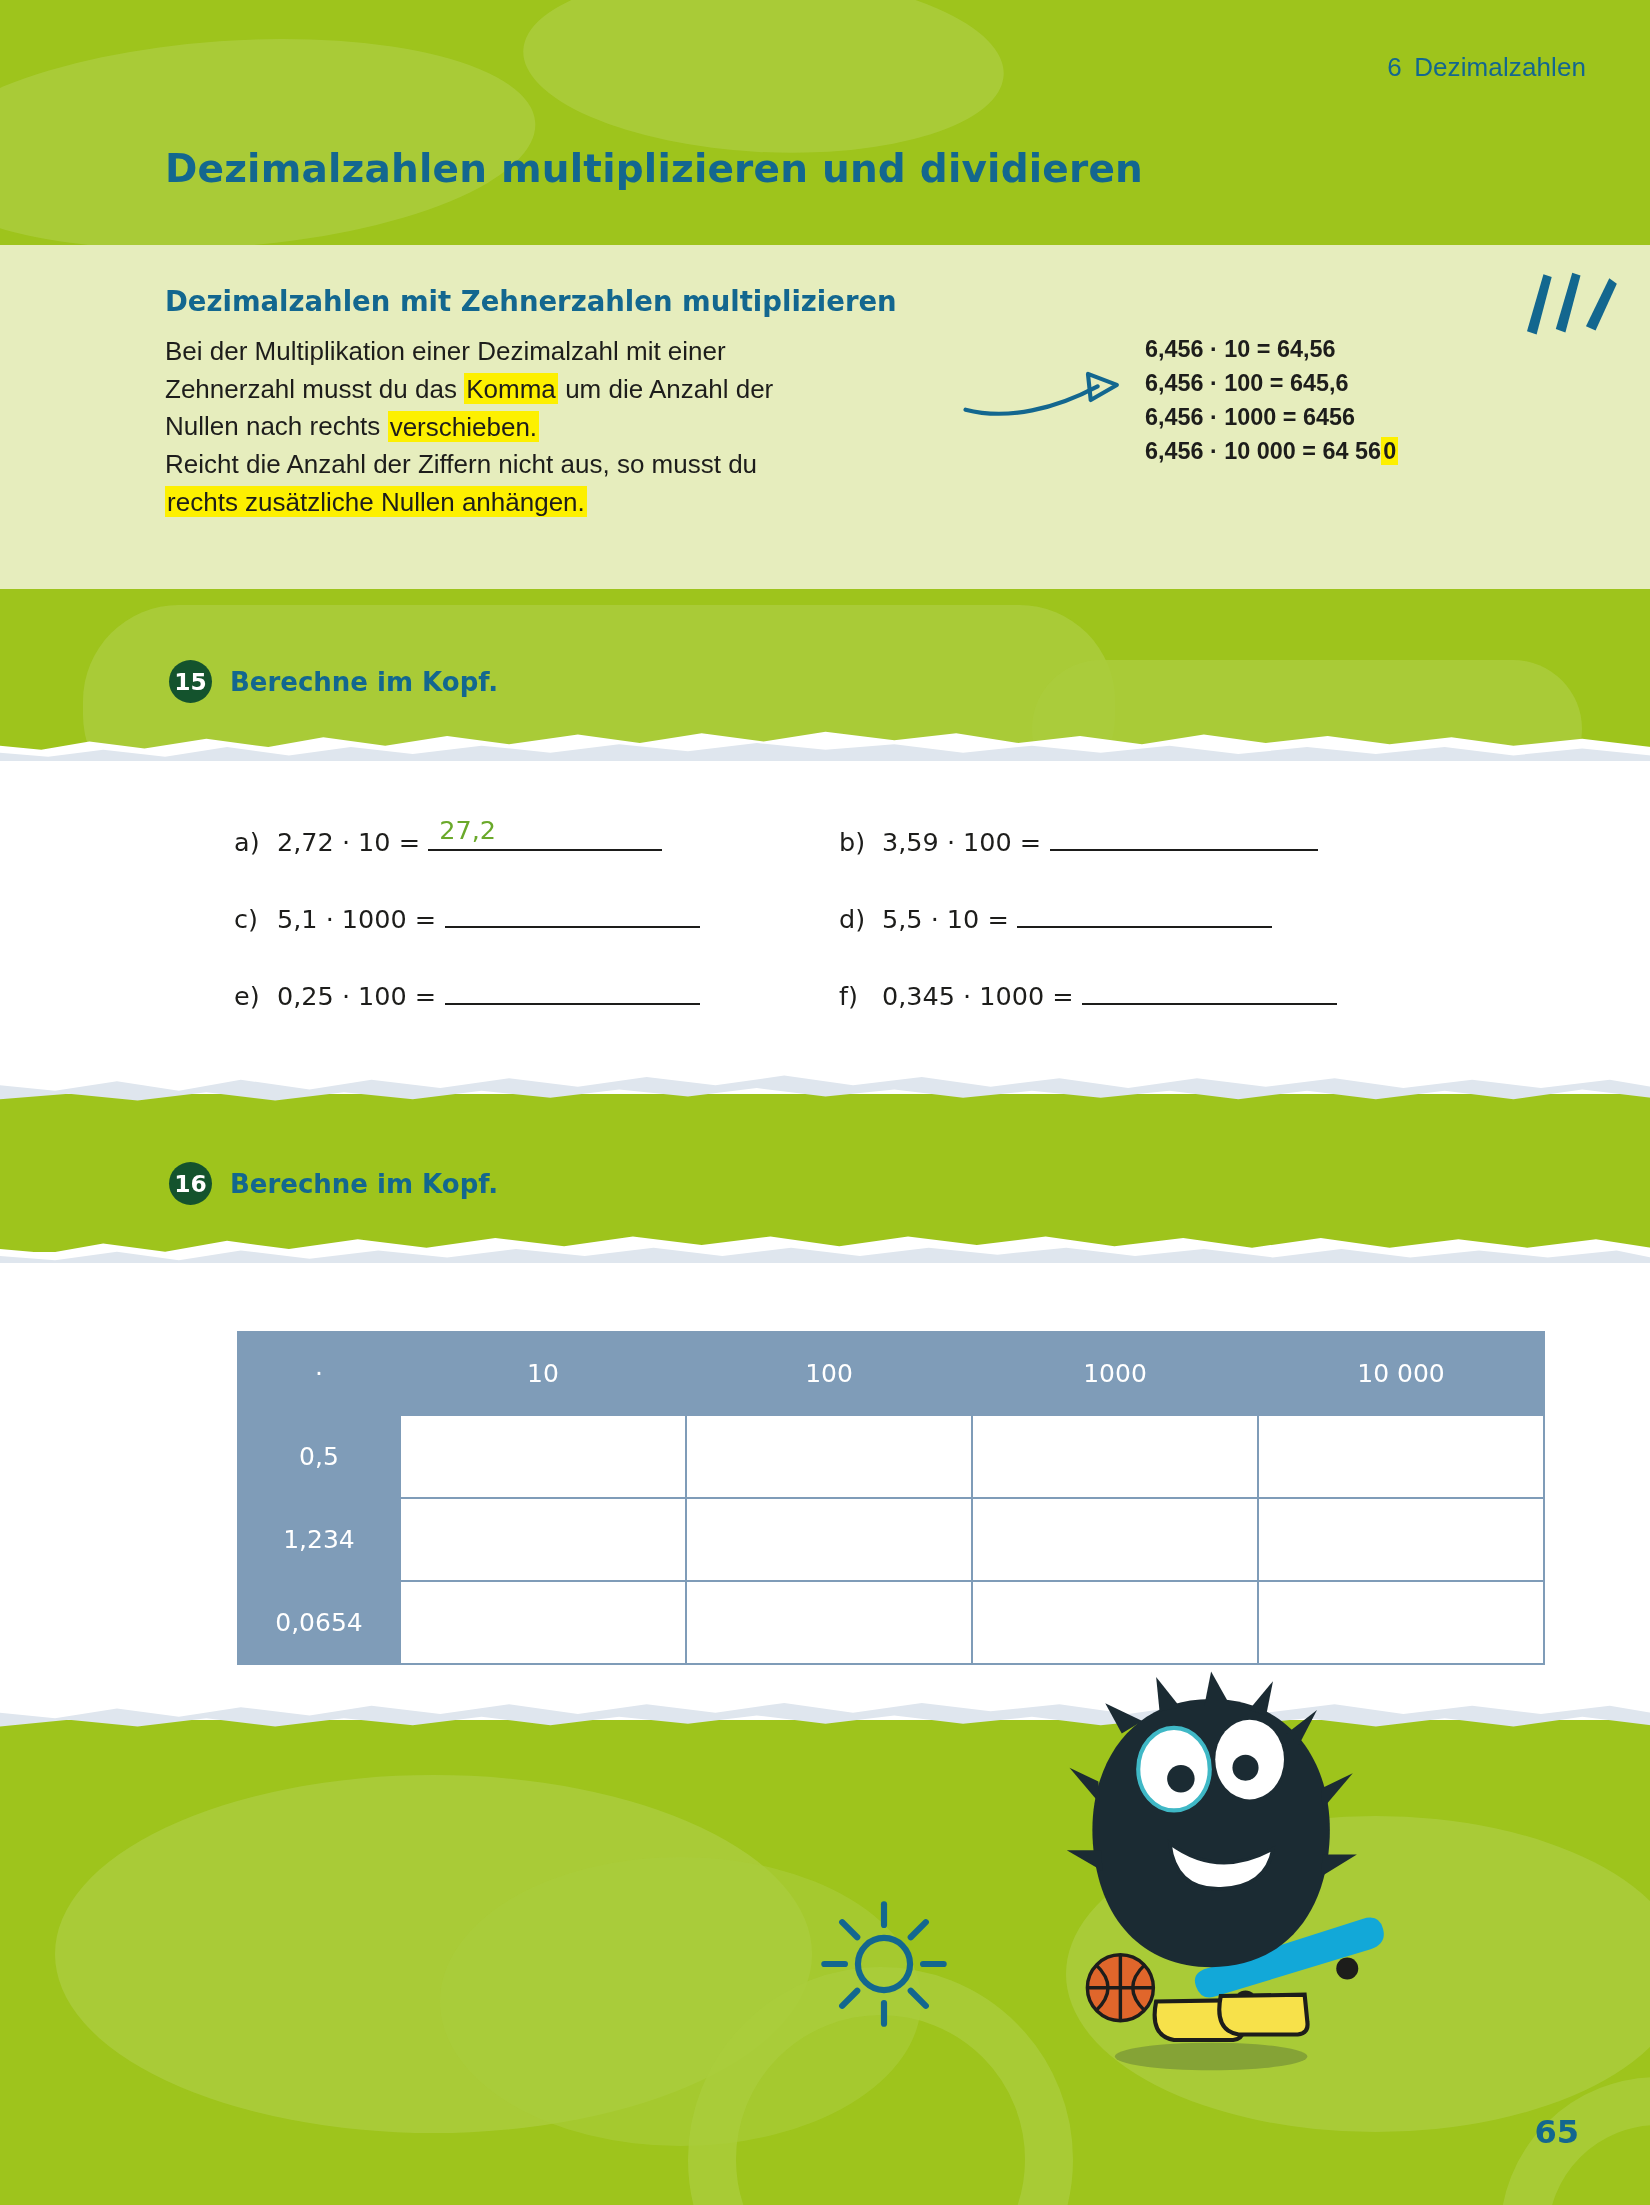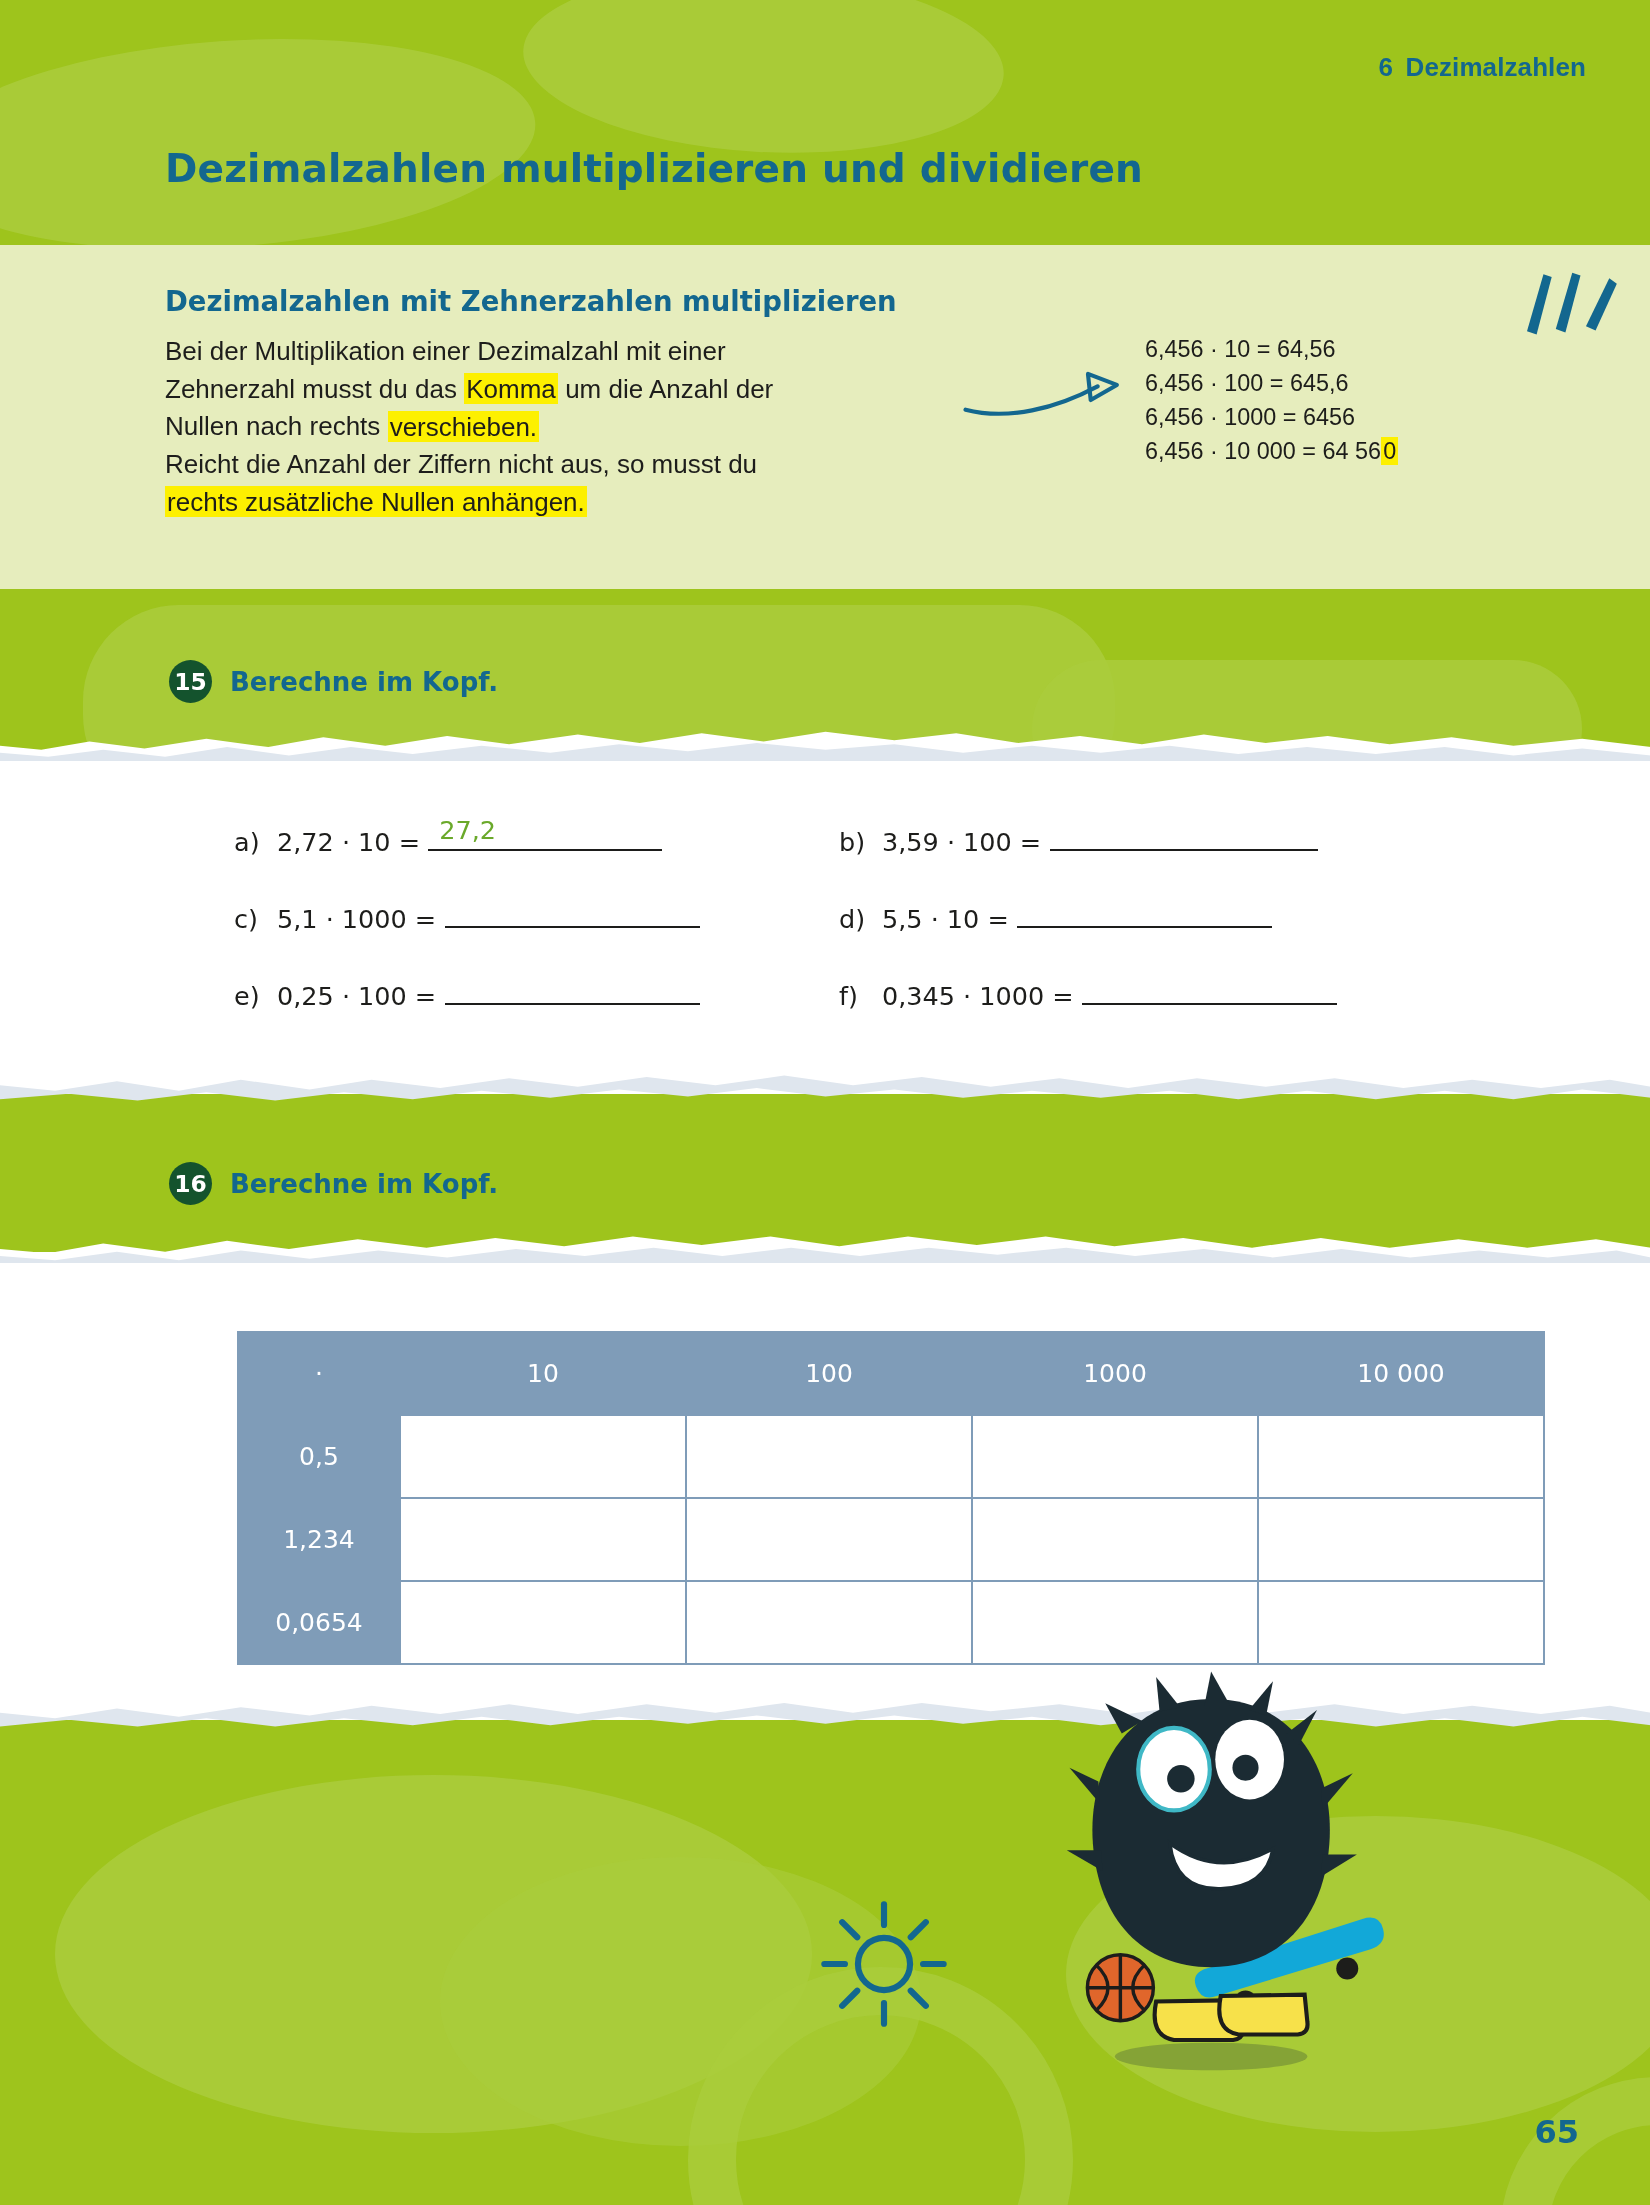--- a/index.html
+++ b/index.html
@@ -44,21 +44,21 @@
   }
   .ring.r1 { left: 688px; top: 1967px; width: 289px; height: 289px; }
   .ring.r2 { left: 1500px; top: 2077px; width: 220px; height: 220px; }
 
   
   .chapter-head {
     position: absolute;
     right: 65px;
     top: 52px;
     font-size: 26px;
-    font-weight: bold;
+    font-weight: normal;
     color: #13678f;
     letter-spacing: 0.1px;
   }
   .chapter-head .num { margin-right: 12.4px; }
 
   .page-title {
     position: absolute;
     left: 165px;
     top: 146px;
     font-size: 39px;
@@ -99,21 +99,21 @@
   .hl { background: #fdf000; padding: 0.7px 2.1px; }
 
   .examples {
     position: absolute;
     left: 1145px;
     top: 88px;
     font-size: 23.4px;
     line-height: 1.45;
     color: #1d1d1b;
   }
-  .examples .ex { display: block; white-space: nowrap; }
+  .examples .ex { display: block; white-space: nowrap; font-weight: bold; }
 
   .arrow-svg { position: absolute; left: 960px; top: 122px; }
   .pen-svg  { position: absolute; left: 1520px; top: 20.6px; }
 
   
   .white-band {
     position: absolute;
     left: 0;
     width: 1651px;
     background: #ffffff;

